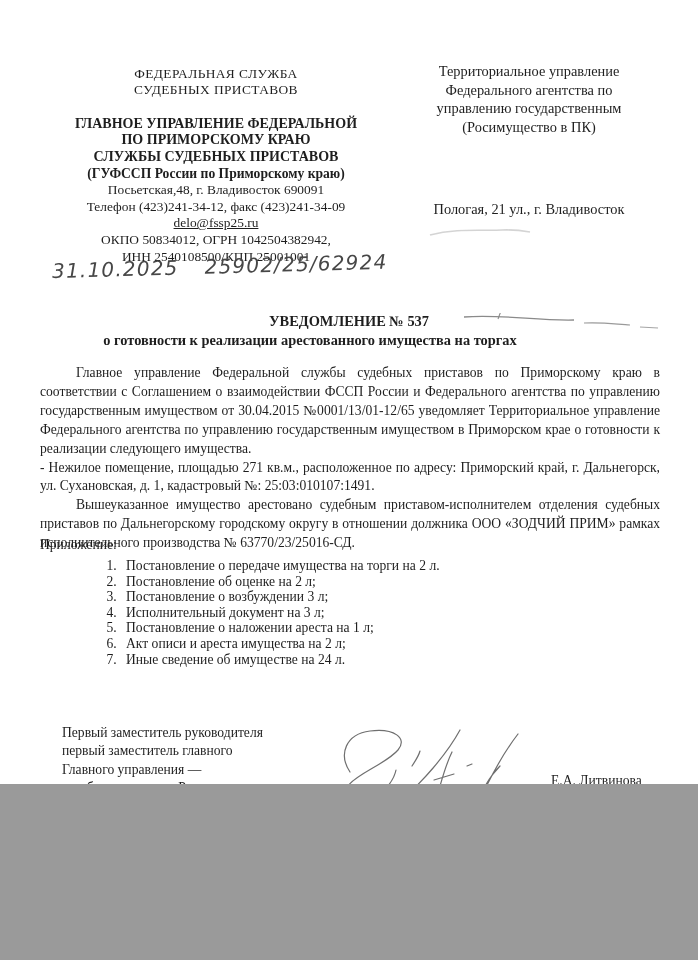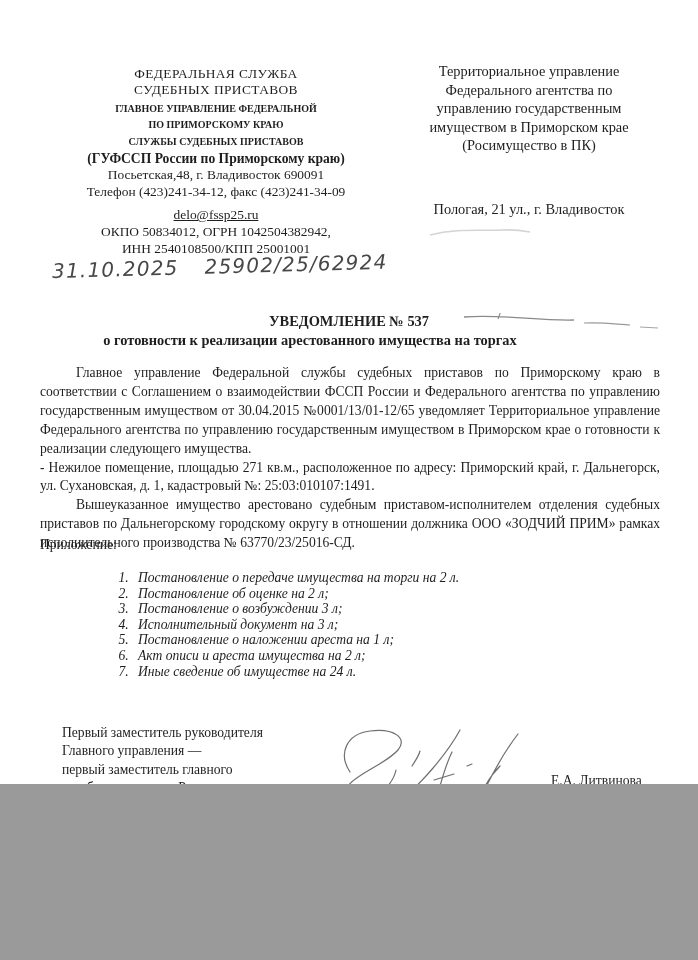--- a/index.html
+++ b/index.html
@@ -6,24 +6,24 @@
   .page {
     position:relative; width:698px; height:784px; margin:0 auto;
     background:#ffffff; overflow:hidden;
     font-family:"Liberation Serif", serif; color:#1e1e1e;
   }
   .abs { position:absolute; }
 
   
   .hdr-left { left:46px; top:66px; width:340px; text-align:center; }
   .fssp-top { font-size:13.4px; line-height:16.4px; letter-spacing:.4px; }
-  .org-bold { margin-top:2px; font-weight:bold; font-size:10px; line-height:16.6px; }
+  .org-bold { margin-top:17px; font-weight:bold; font-size:14px; line-height:16.6px; }
   .org-short { font-weight:bold; font-size:13.6px; line-height:16.6px; }
   .hdr-contact { font-size:13.4px; line-height:16.6px; }
-  .email { text-decoration:underline;margin-top:7px; }
+  .email { text-decoration:underline; }
 
   
   .hdr-right { left:388px; top:62px; width:282px; text-align:center;
                font-size:14.4px; line-height:18.6px; }
   .hdr-right-addr { left:388px; top:201px; width:282px; text-align:center; font-size:14.4px; }
 
   
   .handwritten { left:52px; top:254px; width:360px;
     font-family:"DejaVu Sans", sans-serif; font-style:italic;
     font-size:20px; color:#474747; transform:rotate(-1.6deg);
@@ -38,21 +38,21 @@
 
   
   .body-text { left:40px; top:364px; width:620px;
                font-size:13.6px; line-height:18.9px; text-align:justify; }
   .body-text p { margin:0; }
   .indent { text-indent:36px; }
 
   
   .attachments { left:40px; top:536px; width:620px; font-size:13.6px; }
   .attachments .label { line-height:18px; margin-bottom:3px; }
-  .attachments ol { margin:16px; padding-left:76px;font-style:italic; }
+  .attachments ol { margin:4px; padding-left:76px; }
   .attachments li { line-height:15.6px; padding-left:6px; }
 
   
   .sig-block { left:62px; top:724px; font-size:13.6px; line-height:18.4px; }
   .sig-name  { left:534px; top:773px; font-size:13.6px;margin-left:17px; }
   .sig-svg   { left:336px; top:714px; }
 
   
   .ghost { left:404px; top:794px; width:276px; text-align:center;
     font-family:"DejaVu Sans", sans-serif; font-weight:bold; font-size:34px;
@@ -86,21 +86,20 @@
       <div class="email">delo@fssp25.ru</div>
       <div>ОКПО 50834012, ОГРН 1042504382942,</div>
       <div>ИНН 2540108500/КПП 25001001</div>
     </div>
   </div>
 
   <div class="abs hdr-right">
     <div>Территориальное управление</div>
     <div>Федерального агентства по</div>
     <div>управлению государственным</div>
-    <div>имуществом в Приморском крае</div>
     <div>(Росимущество в ПК)</div>
   </div>
   <div class="abs hdr-right-addr">Пологая, 21 ул., г. Владивосток</div>
 
   <svg class="abs smudge" width="104" height="12" viewBox="0 0 104 12">
     <path d="M2,9 C 28,2 52,5 74,4 C 86,3.5 96,5 102,6" fill="none" stroke="#c2c2c2" stroke-width="1.6" opacity=".7"></path>
   </svg>
 
   <div class="abs handwritten">
     <span>31.10.2025</span><span class="num">25902/25/62924</span>
@@ -131,22 +130,22 @@
       <li>Постановление о возбуждении 3 л;</li>
       <li>Исполнительный документ на 3 л;</li>
       <li>Постановление о наложении ареста на 1 л;</li>
       <li>Акт описи и ареста имущества на 2 л;</li>
       <li>Иные сведение об имуществе на 24 л.</li>
     </ol>
   </div>
 
   <div class="abs sig-block">
     <div>Первый заместитель руководителя</div>
+    <div>первый заместитель главного</div>
     <div>Главного управления —</div>
-    <div>первый заместитель главного</div>
     <div>судебного пристава Росимущество края</div>
   </div>
 
   <svg class="abs sig-svg" width="185" height="105" viewBox="0 0 185 105">
     <g fill="none" stroke="#6f6f6f" stroke-width="1.2" stroke-linecap="round">
       <path d="M14,58 C 2,40 10,20 34,17 C 58,14 72,24 62,36 C 50,50 20,60 12,72 C 6,82 18,92 34,86 C 48,80 58,66 60,56"></path>
       <path d="M76,52 C 80,46 83,41 84,37"></path>
       <path d="M62,88 C 86,70 112,38 124,16 M 104,72 C 108,58 112,46 116,38 M 98,66 L 118,60"></path>
       <path d="M131,52 l 5,-2"></path>
       <path d="M142,90 C 152,68 168,38 182,20 M 146,78 C 152,66 158,58 164,52 M 142,88 L 162,74"></path>

